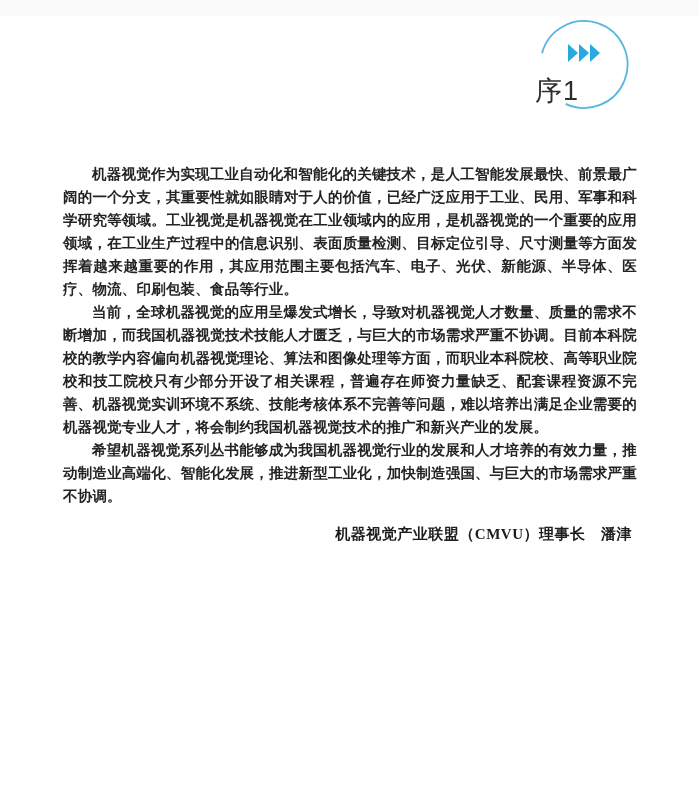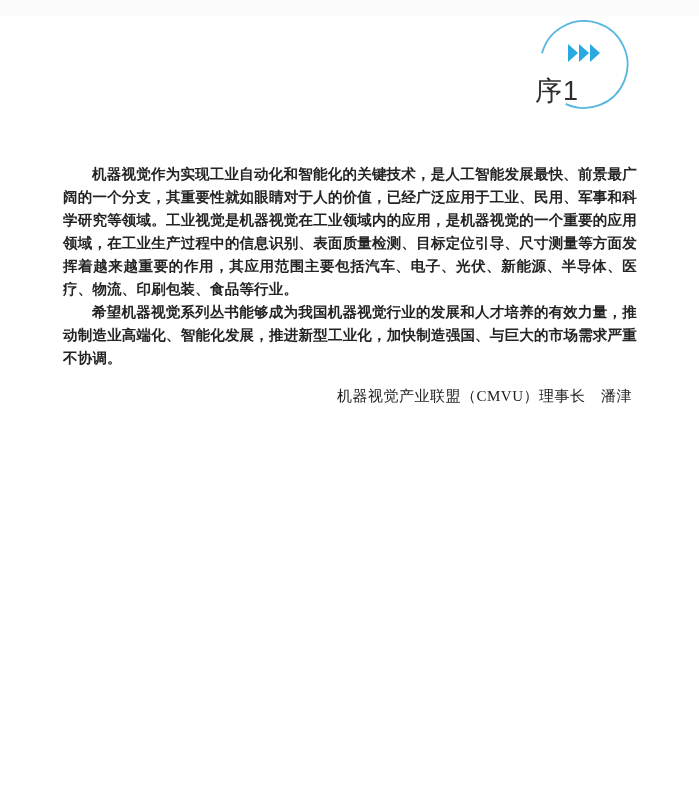--- a/index.html
+++ b/index.html
@@ -49,21 +49,21 @@
     font-size: 14.5px;
     line-height: 23px;
     text-align: justify;
     text-indent: 2em;
     letter-spacing: 0.2px;
     font-weight: bold;
   }
   .signature {
     margin-top: 17px;
     font-size: 15px;
-    font-weight: 400;
+    font-weight: 700;
     text-align: right;
     padding-right: 5px;
     color: #1d1d1d;
     letter-spacing: 0.5px;
   }
 </style>
 </head>
 <body>
 
 <div class="page">
@@ -74,17 +74,18 @@
       <polygon points="30,24 40,33 30,42" fill="#29a9e0"></polygon>
       <polygon points="41,24 51,33 41,42" fill="#29a9e0"></polygon>
       <polygon points="52,24 62,33 52,42" fill="#29a9e0"></polygon>
     </g>
   </svg>
 
   <div class="preface-title">序1</div>
 
   <div class="content">
     <p>机器视觉作为实现工业自动化和智能化的关键技术，是人工智能发展最快、前景最广阔的一个分支，其重要性就如眼睛对于人的价值，已经广泛应用于工业、民用、军事和科学研究等领域。工业视觉是机器视觉在工业领域内的应用，是机器视觉的一个重要的应用领域，在工业生产过程中的信息识别、表面质量检测、目标定位引导、尺寸测量等方面发挥着越来越重要的作用，其应用范围主要包括汽车、电子、光伏、新能源、半导体、医疗、物流、印刷包装、食品等行业。</p>
+    <p>当前，全球机器视觉的应用呈爆发式增长，导致对机器视觉人才数量、质量的需求不断增加，而我国机器视觉技术技能人才匮乏，与巨大的市场需求严重不协调。目前本科院校的教学内容偏向机器视觉理论、算法和图像处理等方面，而职业本科院校、高等职业院校和技工院校只有少部分开设了相关课程，普遍存在师资力量缺乏、配套课程资源不完善、机器视觉实训环境不系统、技能考核体系不完善等问题，难以培养出满足企业需要的机器视觉专业人才，将会制约我国机器视觉技术的推广和新兴产业的发展。</p>
     <p>希望机器视觉系列丛书能够成为我国机器视觉行业的发展和人才培养的有效力量，推动制造业高端化、智能化发展，推进新型工业化，加快制造强国、与巨大的市场需求严重不协调。</p>
     <div class="signature">机器视觉产业联盟（CMVU）理事长　潘津</div>
   </div>
 
 </div>
 
 </body></html>

